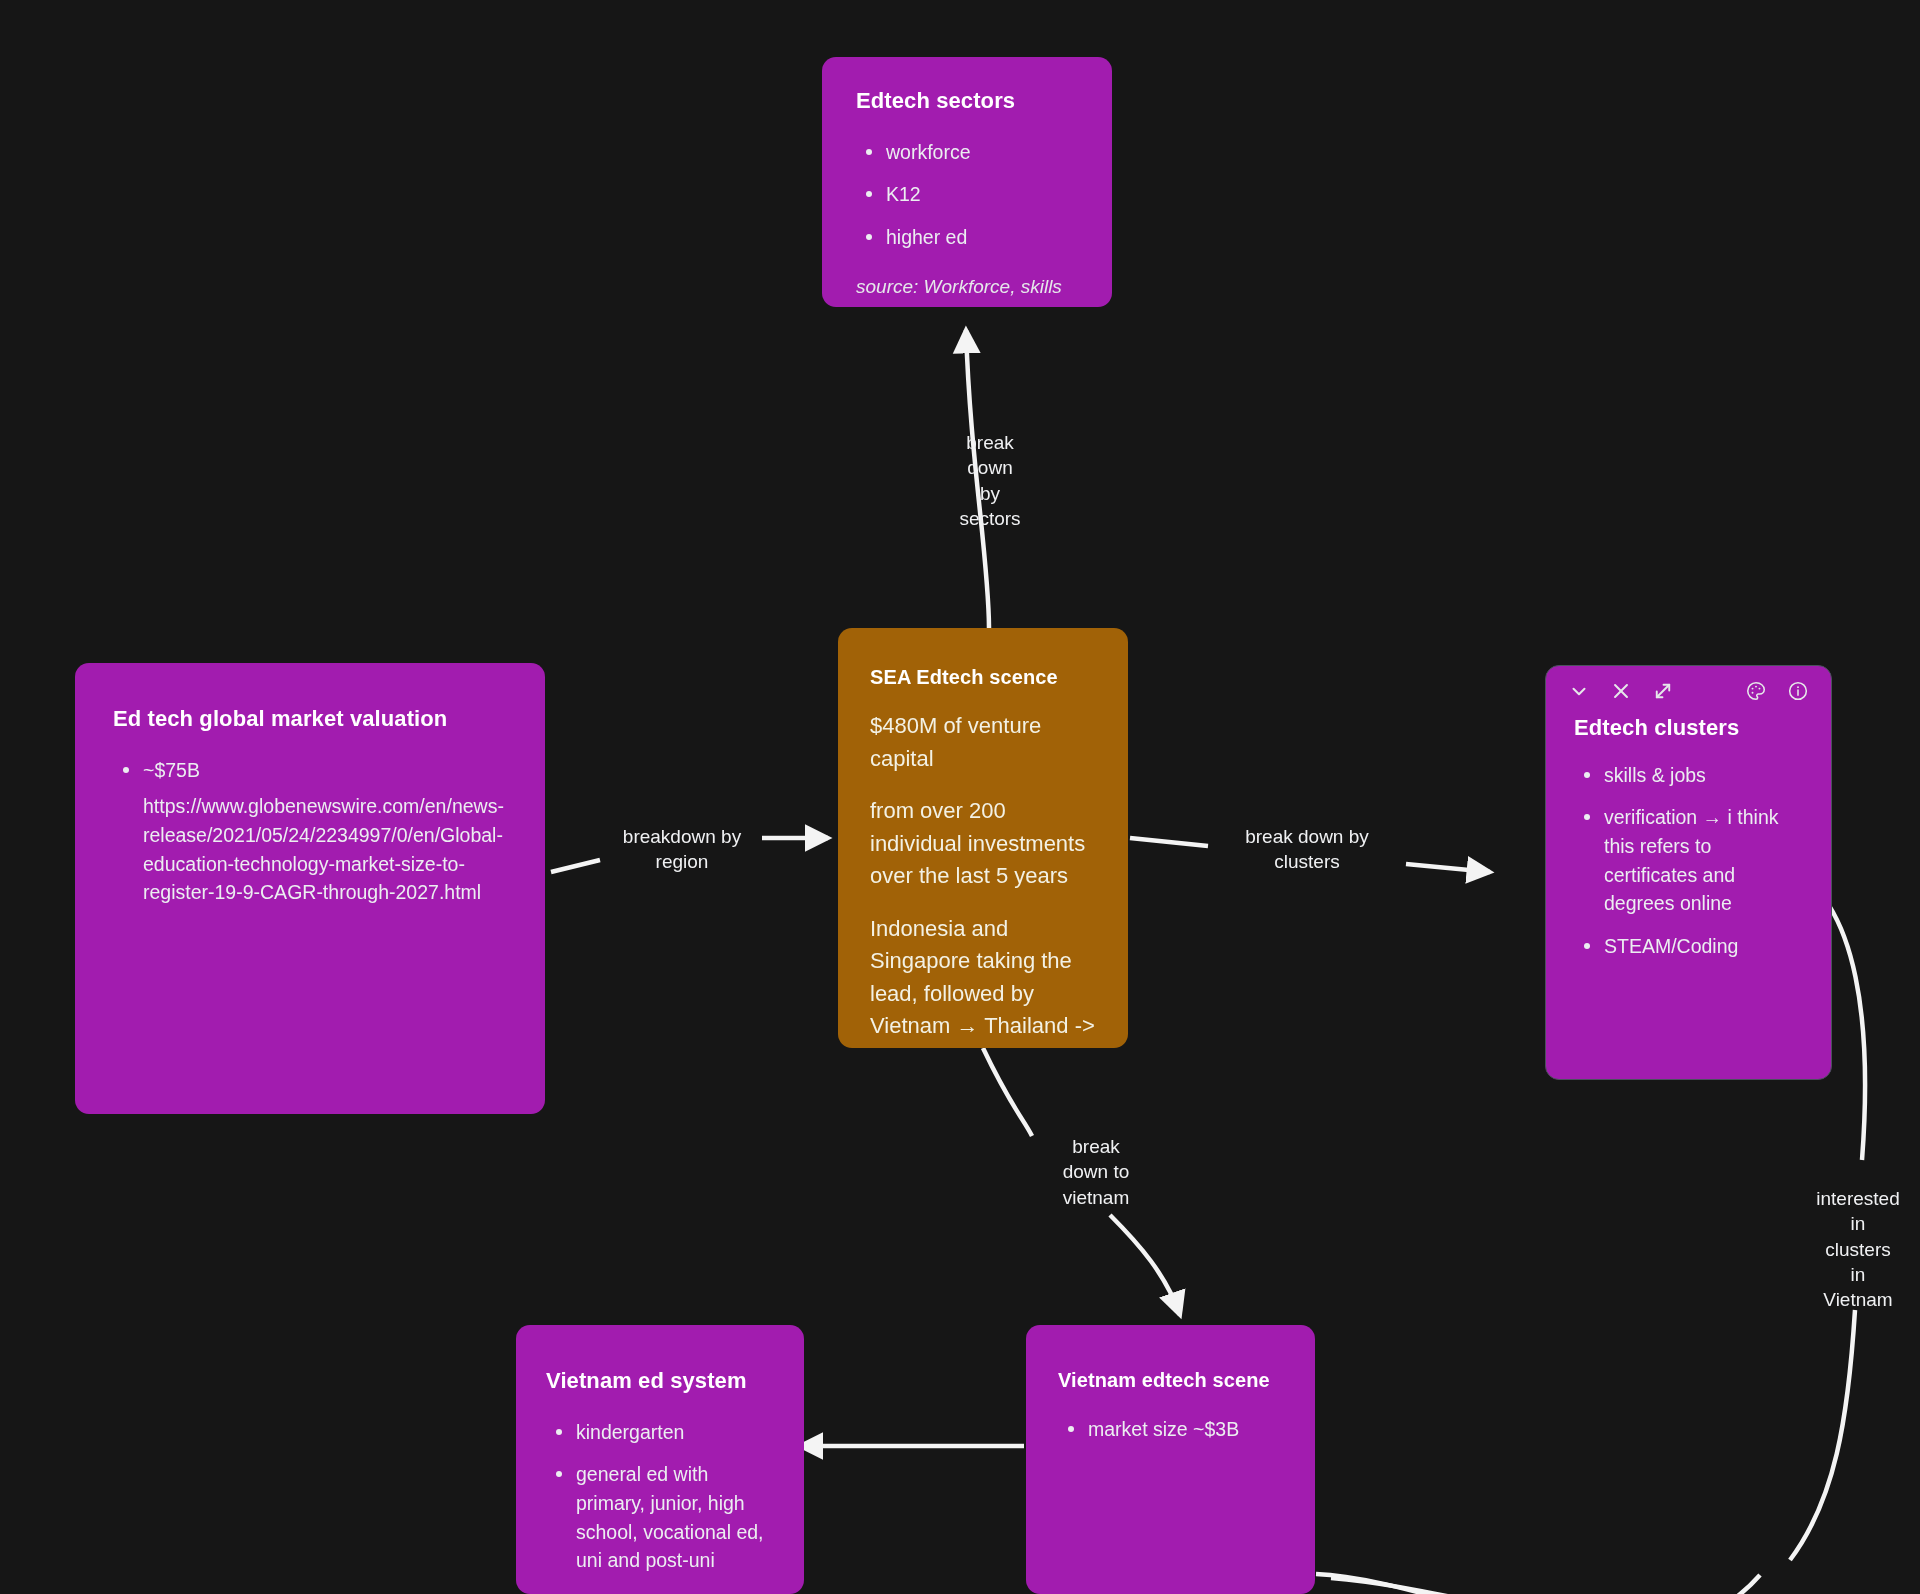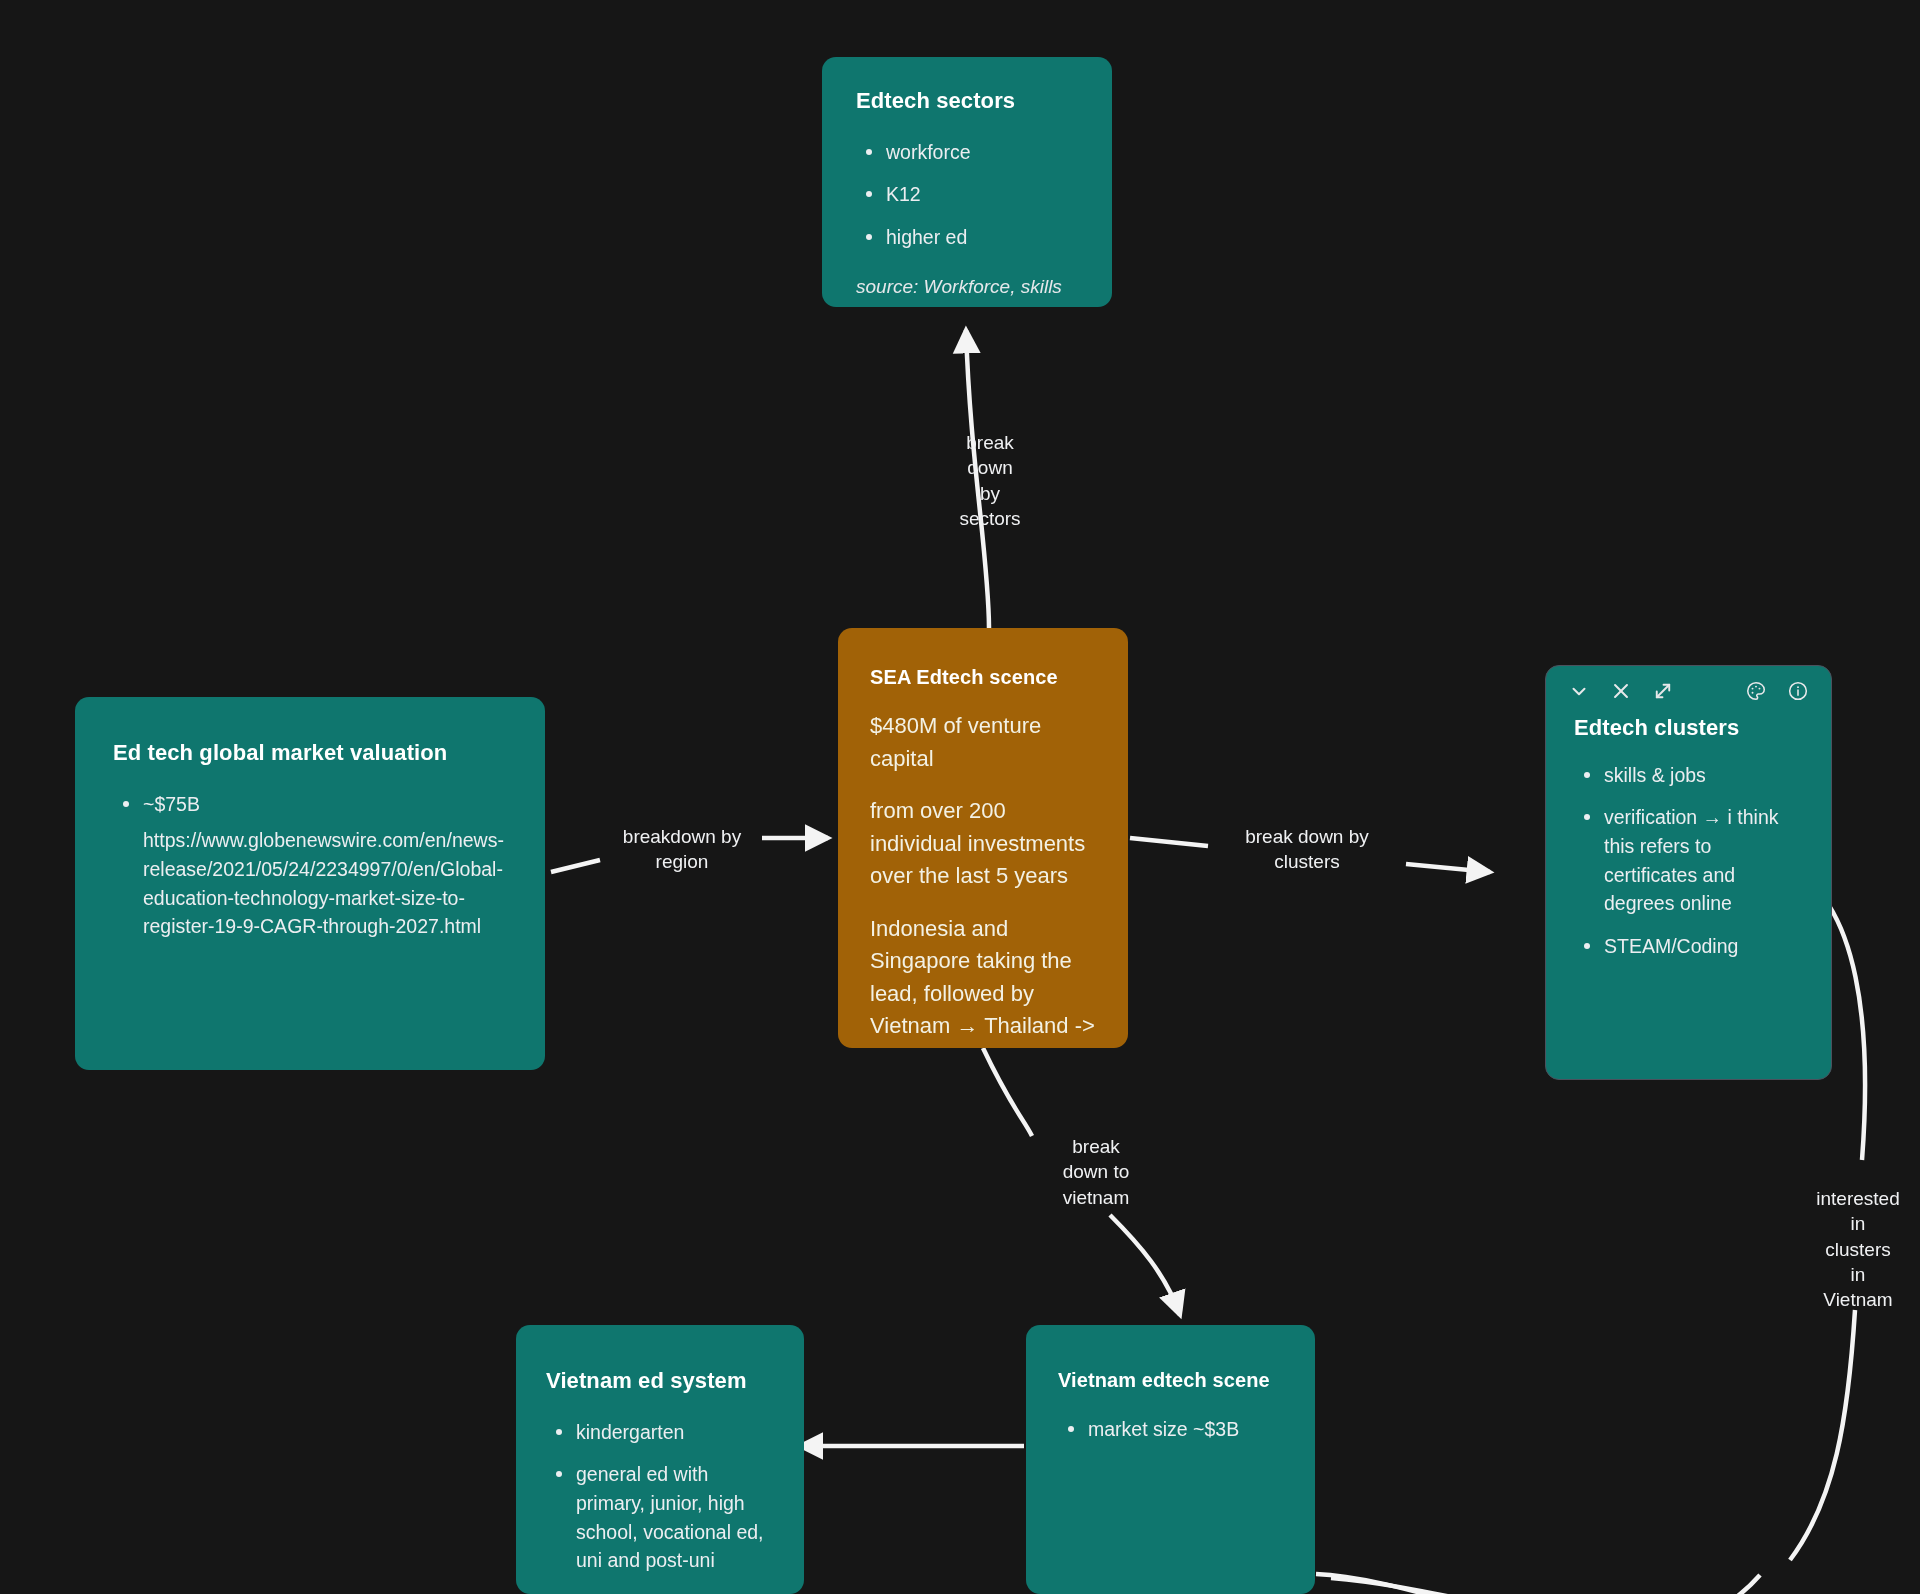--- a/index.html
+++ b/index.html
@@ -23,21 +23,21 @@
     position: absolute;
     left: 0; top: 0;
     width: 1920px;
     height: 1594px;
     pointer-events: none;
   }
 
   
   .card {
     position: absolute;
-    background: #0f766e;
+    background: #a21caf;
     border-radius: 14px;
     box-sizing: border-box;
     overflow: hidden;
     color: #f2f3f5;
   }
   .card.selected {
     border: 1px solid #4b515d;
     margin-left: 45px;
   }
   .card-inner {
@@ -169,21 +169,21 @@
       <div class="card-title">Edtech sectors</div>
       <ul class="bullets">
         <li>workforce</li>
         <li>K12</li>
         <li>higher ed</li>
       </ul>
       <div class="footnote">source: Workforce, skills</div>
     </div>
   </div>
 
-  <div class="card" style="left:75px; top:697px; width:470px; height:373px;">
+  <div class="card" style="left:75px; top:663px; width:470px; height:451px;">
     <div class="card-inner" style="padding:42px 38px;">
       <div class="card-title">Ed tech global market valuation</div>
       <ul class="bullets">
         <li>
           <span>~$75B</span>
           <span class="sub-line">https://www.globenewswire.com/en/news-release/2021/05/24/2234997/0/en/Global-education-technology-market-size-to-register-19-9-CAGR-through-2027.html</span>
         </li>
       </ul>
     </div>
   </div>

